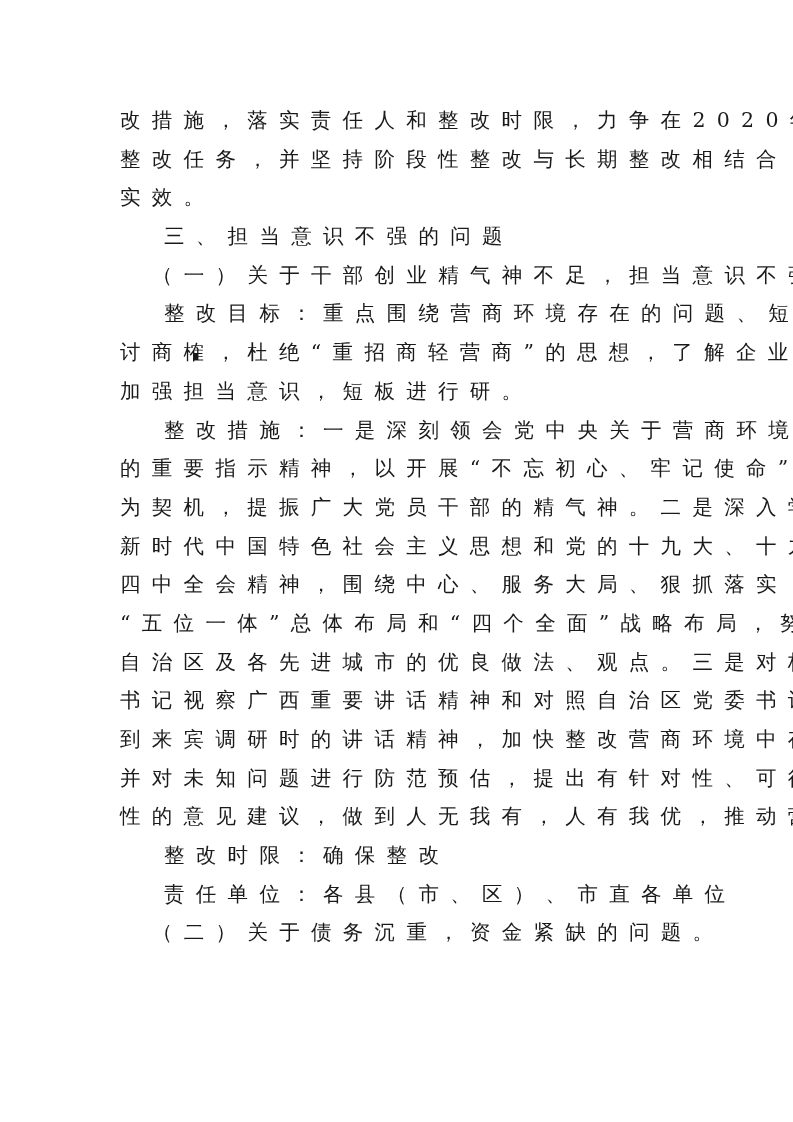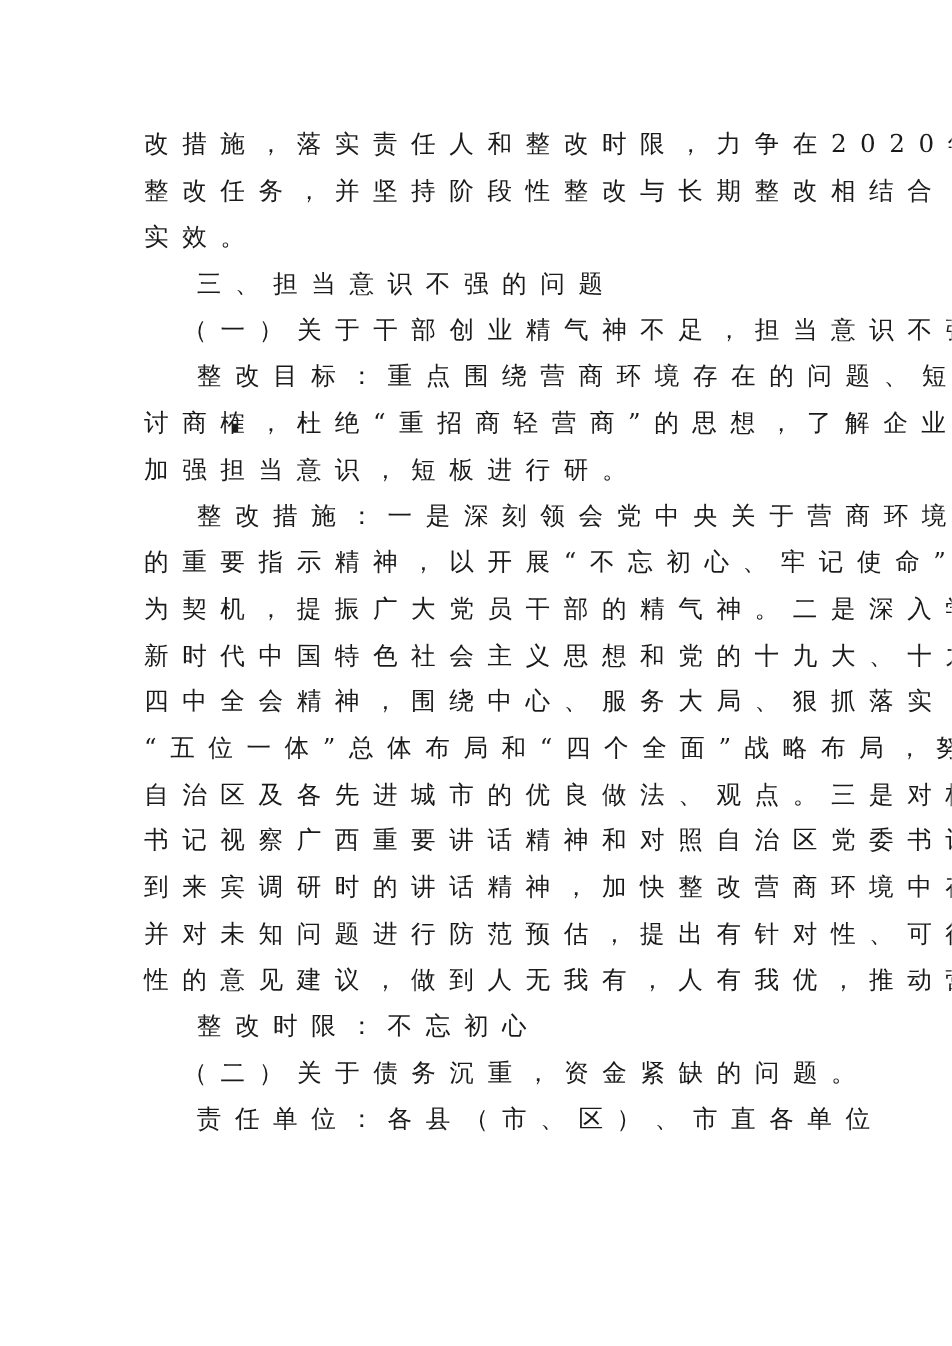--- a/index.html
+++ b/index.html
@@ -55,17 +55,17 @@
     <div class="line">的重要指示精神，以开展“不忘初心、牢记使命”主题教育</div>
     <div class="line">为契机，提振广大党员干部的精气神。二是深入学习习近平</div>
     <div class="line">新时代中国特色社会主义思想和党的十九大、十九届三中、</div>
     <div class="line">四中全会精神，围绕中心、服务大局、狠抓落实，牢牢把握</div>
     <div class="line">“五位一体”总体布局和“四个全面”战略布局，努力学习</div>
     <div class="line">自治区及各先进城市的优良做法、观点。三是对标习近平总</div>
     <div class="line">书记视察广西重要讲话精神和对照自治区党委书记鹿心社</div>
     <div class="line">到来宾调研时的讲话精神，加快整改营商环境中存在的问题，</div>
     <div class="line">并对未知问题进行防范预估，提出有针对性、可行性、创新</div>
     <div class="line">性的意见建议，做到人无我有，人有我优，推动营商环境稳</div>
-    <div class="line indent">整改时限：不忘初心</div>
+    <div class="line indent">整改时限：确保整改</div>
+    <div class="line indent">责任单位：各县（市、区）、市直各单位</div>
     <div class="line indent-sm">（二）关于债务沉重，资金紧缺的问题。</div>
-    <div class="line indent">责任单位：各县（市、区）、市直各单位</div>
   </div>
 </div>
 
 </body></html>

